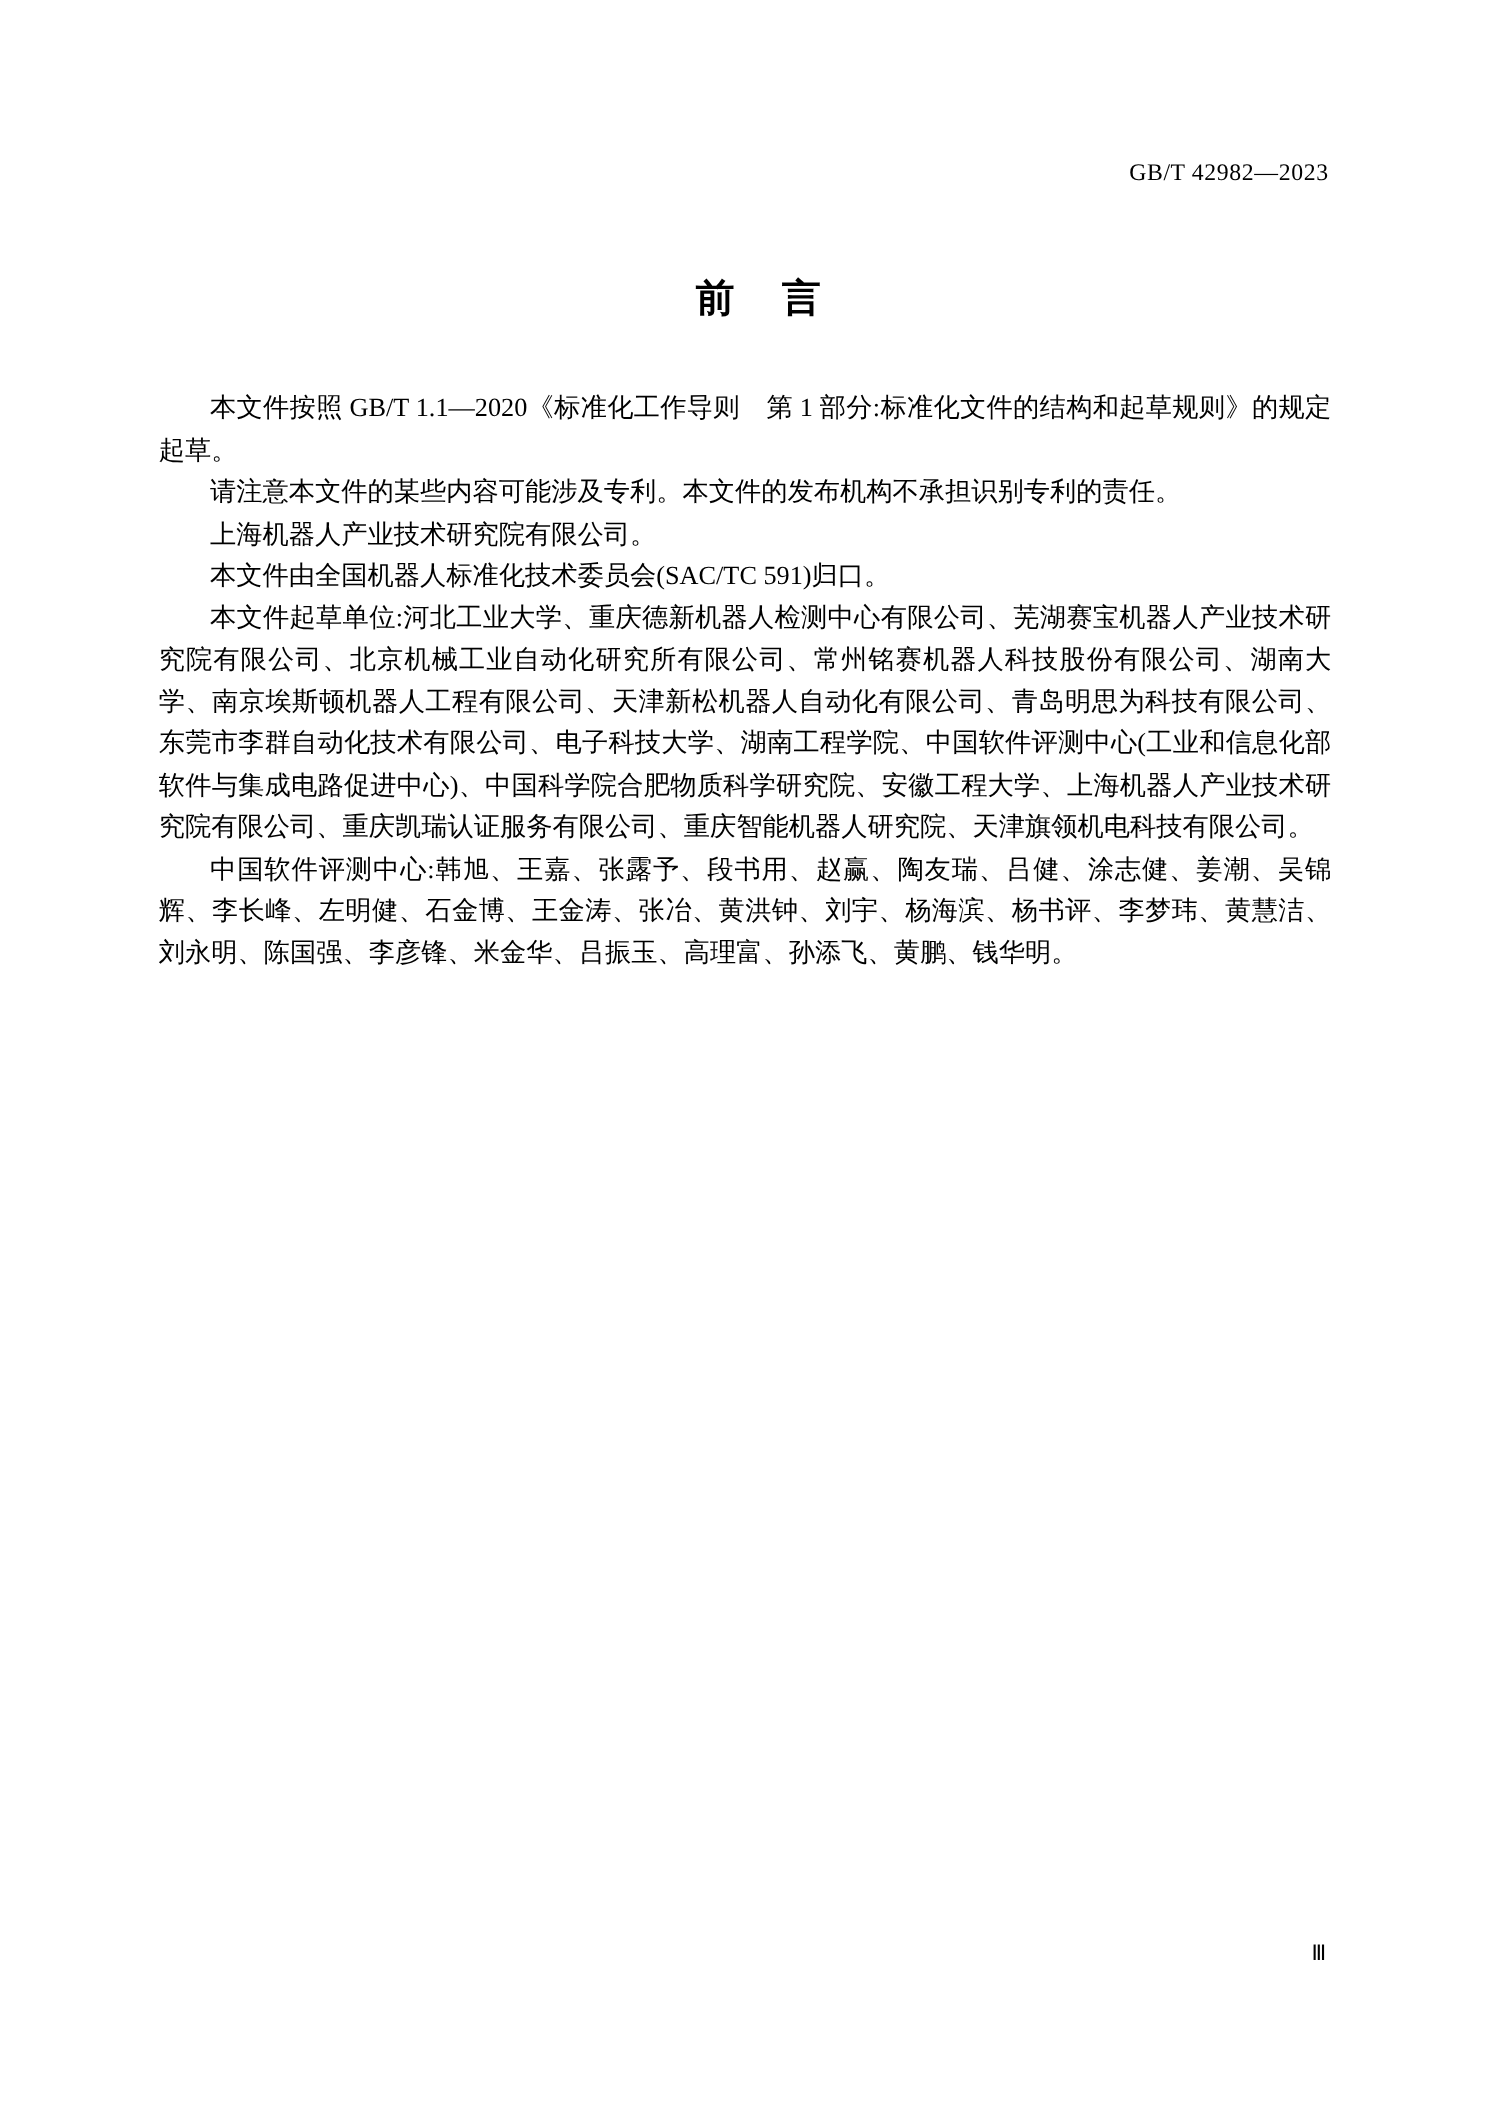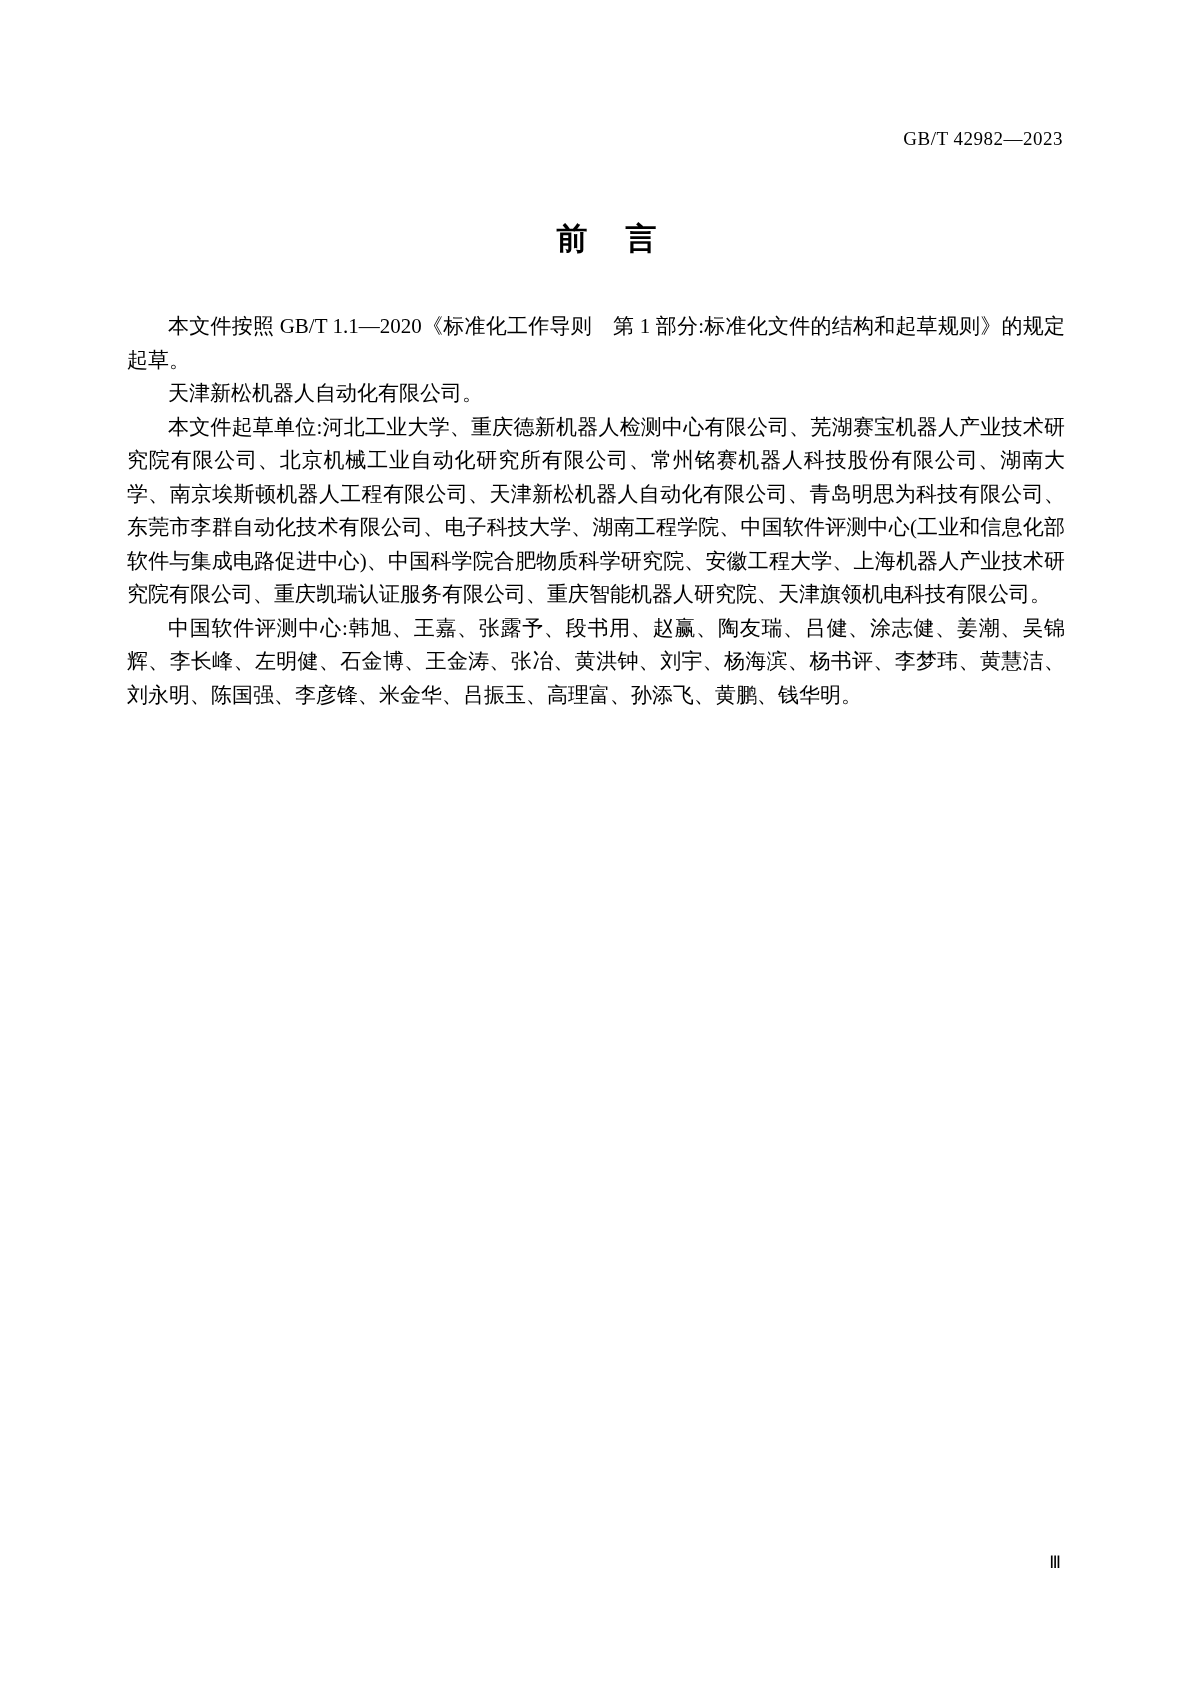--- a/index.html
+++ b/index.html
@@ -74,20 +74,22 @@
 <div class="page">
 
   <div class="header">GB/T 42982—2023</div>
 
   <div class="doc-title">
     <span>前</span><span class="gap"></span><span>言</span>
   </div>
 
   <div class="body-area">
     <p class="para">本文件按照 GB/T 1.1—2020《标准化工作导则　第 1 部分:标准化文件的结构和起草规则》的规定起草。</p>
-    <p class="para">天津新松机器人自动化有限公司。</p>
+    <p class="para">请注意本文件的某些内容可能涉及专利。本文件的发布机构不承担识别专利的责任。</p>
+    <p class="para">上海机器人产业技术研究院有限公司。</p>
+    <p class="para">本文件由全国机器人标准化技术委员会(SAC/TC 591)归口。</p>
     <p class="para">本文件起草单位:河北工业大学、重庆德新机器人检测中心有限公司、芜湖赛宝机器人产业技术研究院有限公司、北京机械工业自动化研究所有限公司、常州铭赛机器人科技股份有限公司、湖南大学、南京埃斯顿机器人工程有限公司、天津新松机器人自动化有限公司、青岛明思为科技有限公司、东莞市李群自动化技术有限公司、电子科技大学、湖南工程学院、中国软件评测中心(工业和信息化部软件与集成电路促进中心)、中国科学院合肥物质科学研究院、安徽工程大学、上海机器人产业技术研究院有限公司、重庆凯瑞认证服务有限公司、重庆智能机器人研究院、天津旗领机电科技有限公司。</p>
     <p class="para">中国软件评测中心:韩旭、王嘉、张露予、段书用、赵赢、陶友瑞、吕健、涂志健、姜潮、吴锦辉、李长峰、左明健、石金博、王金涛、张冶、黄洪钟、刘宇、杨海滨、杨书评、李梦玮、黄慧洁、刘永明、陈国强、李彦锋、米金华、吕振玉、高理富、孙添飞、黄鹏、钱华明。</p>
   </div>
 
   <div class="footer">Ⅲ</div>
 
 </div>
 
 </body></html>

